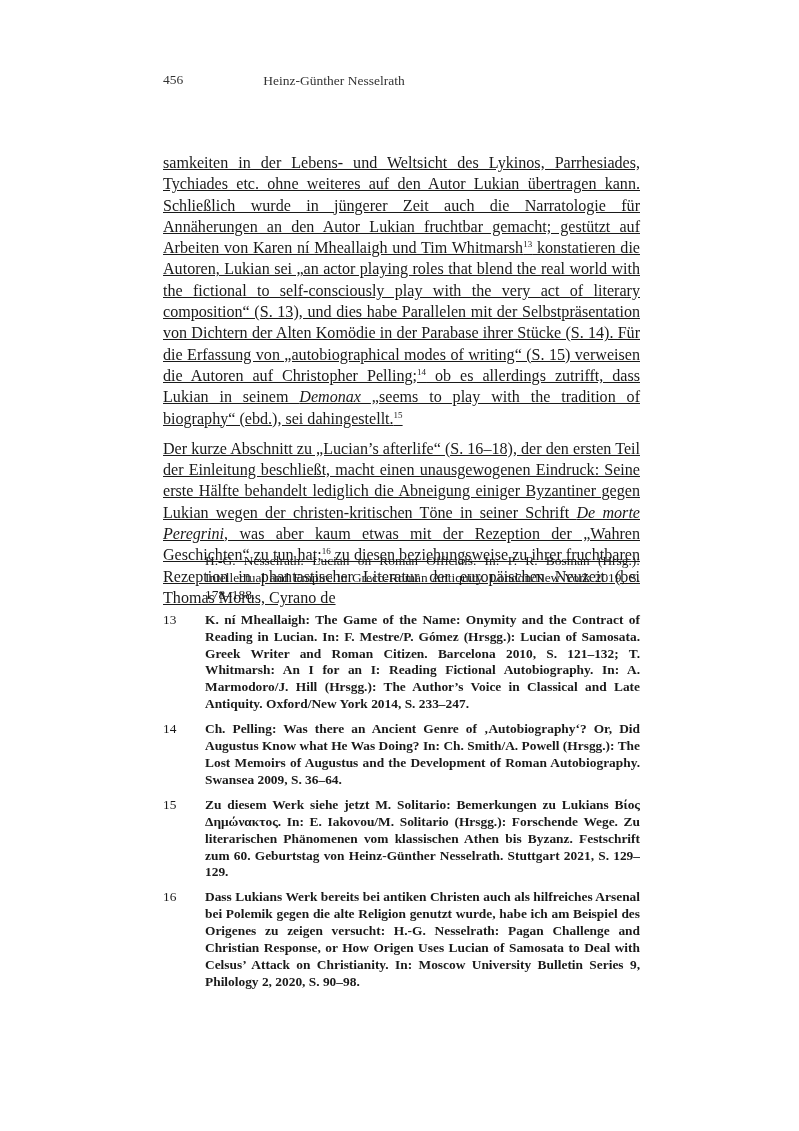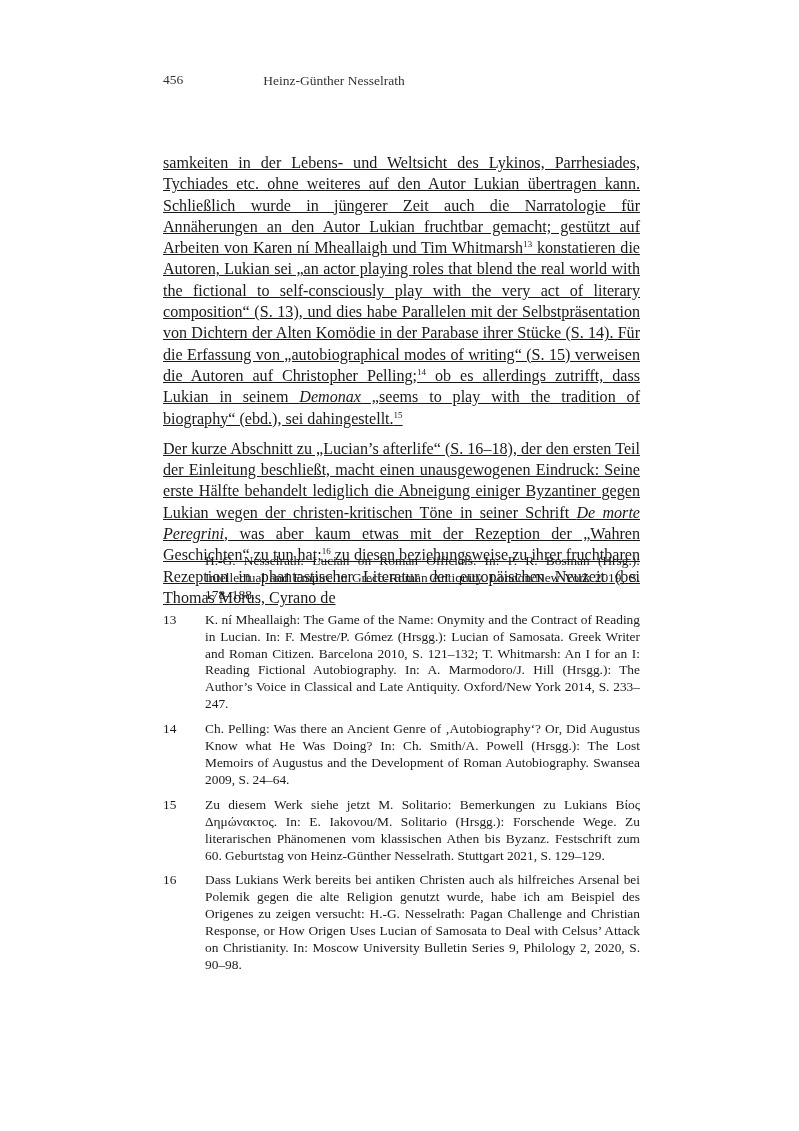--- a/index.html
+++ b/index.html
@@ -8,21 +8,21 @@
   .page-number { position: absolute; left: 163px; top: 72px; font-size: 13.5px; color: #333; }
   .running-head { position: absolute; left: 0; width: 668px; top: 73px; text-align: center; font-size: 13.5px; color: #333; }
   .body-text { position: absolute; left: 163px; top: 152px; width: 477px; font-size: 16.1px; line-height: 21.3px; text-align: justify; text-decoration: underline; }
   .body-text p { margin: 0; hyphens: manual; }
   .body-text p + p { margin-top: 9px; }
   .body-text sup { font-size: 9px; line-height: 0; vertical-align: 6px; }
   .body-text i { font-style: italic; }
   .footnotes { position: absolute; left: 163px; top: 553px; width: 477px; font-size: 13.4px; line-height: 16.9px; }
   .fn { display: flex; margin-bottom: 8px; }
   .fn-num { width: 42px; flex: 0 0 42px; }
-  .fn-text { flex: 1; text-align: justify; }
+  .fn-text { flex: 1; text-align: justify; font-weight: bold; }
   .fn-cont { padding-left: 42px; text-align: justify; margin-bottom: 8px; }
 </style>
 </head>
 <body>
 
 <div class="page-number">456</div>
 <div class="running-head">Heinz-Günther Nesselrath</div>
 
 <div class="body-text">
   <p><span>samkeiten in der Lebens- und Weltsicht des Lykinos, Parrhesiades, Tychiades etc. ohne weiteres auf den Autor Lukian übertragen kann. Schließlich wurde in jüngerer Zeit auch die Narratologie für Annäherungen an den Autor Lukian fruchtbar gemacht; gestützt auf Arbeiten von Karen ní Mheallaigh und Tim Whitmarsh</span><sup>13</sup><span> konstatieren die Autoren, Lukian sei „an actor playing roles that blend the real world with the fictional to self-consciously play with the very act of literary composition“ (S. 13), und dies habe Parallelen mit der Selbstpräsentation von Dichtern der Alten Komödie in der Parabase ihrer Stücke (S. 14). Für die Erfassung von „autobiographical modes of writing“ (S. 15) verweisen die Autoren auf Christopher Pelling;</span><sup>14</sup><span> ob es allerdings zutrifft, dass Lukian in seinem </span><i>Demonax</i><span> „seems to play with the tradition of biography“ (ebd.), sei dahingestellt.</span><sup>15</sup></p>
@@ -30,21 +30,21 @@
 </div>
 
 <div class="footnotes">
   <div class="fn-cont">H.-G. Nesselrath: Lucian on Roman Officials. In: P. R. Bosman (Hrsg.): Intellectual and Empire in Greco-Roman Antiquity. London/New York 2019, S. 178–188.</div>
   <div class="fn">
     <span class="fn-num">13</span>
     <span class="fn-text">K. ní Mheallaigh: The Game of the Name: Onymity and the Contract of Reading in Lucian. In: F. Mestre/P. Gómez (Hrsgg.): Lucian of Samosata. Greek Writer and Roman Citizen. Barcelona 2010, S. 121–132; T. Whitmarsh: An I for an I: Reading Fictional Autobiography. In: A. Marmodoro/J. Hill (Hrsgg.): The Author’s Voice in Classical and Late Antiquity. Oxford/New York 2014, S. 233–247.</span>
   </div>
   <div class="fn">
     <span class="fn-num">14</span>
-    <span class="fn-text">Ch. Pelling: Was there an Ancient Genre of ‚Autobiography‘? Or, Did Augustus Know what He Was Doing? In: Ch. Smith/A. Powell (Hrsgg.): The Lost Memoirs of Augustus and the Development of Roman Autobiography. Swansea 2009, S. 24–64.</span>
+    <span class="fn-text">Ch. Pelling: Was there an Ancient Genre of ‚Autobiography‘? Or, Did Augustus Know what He Was Doing? In: Ch. Smith/A. Powell (Hrsgg.): The Lost Memoirs of Augustus and the Development of Roman Autobiography. Swansea 2009, S. 36–64.</span>
   </div>
   <div class="fn">
     <span class="fn-num">15</span>
     <span class="fn-text">Zu diesem Werk siehe jetzt M. Solitario: Bemerkungen zu Lukians Βίος Δημώνακτος. In: E. Iakovou/M. Solitario (Hrsgg.): Forschende Wege. Zu literarischen Phänomenen vom klassischen Athen bis Byzanz. Festschrift zum 60. Geburtstag von Heinz-Günther Nesselrath. Stuttgart 2021, S. 129–129.</span>
   </div>
   <div class="fn">
     <span class="fn-num">16</span>
     <span class="fn-text">Dass Lukians Werk bereits bei antiken Christen auch als hilfreiches Arsenal bei Polemik gegen die alte Religion genutzt wurde, habe ich am Beispiel des Origenes zu zeigen versucht: H.-G. Nesselrath: Pagan Challenge and Christian Response, or How Origen Uses Lucian of Samosata to Deal with Celsus’ Attack on Christianity. In: Moscow University Bulletin Series 9, Philology 2, 2020, S. 90–98.</span>
   </div>
 </div>

